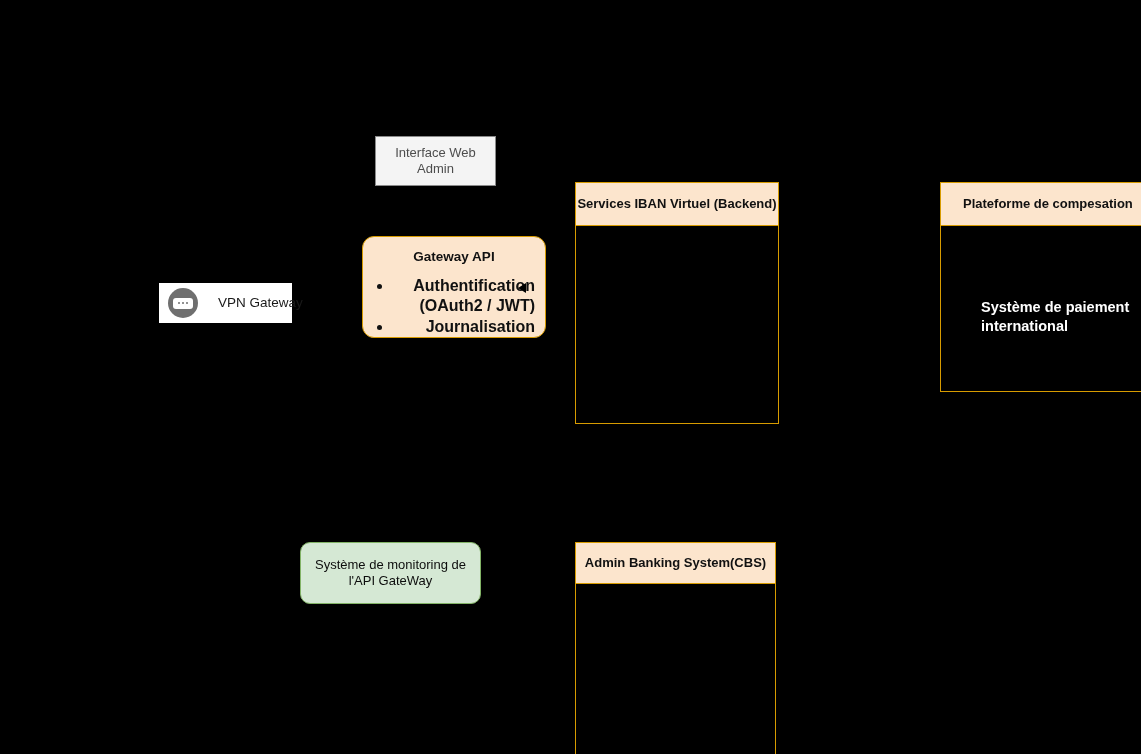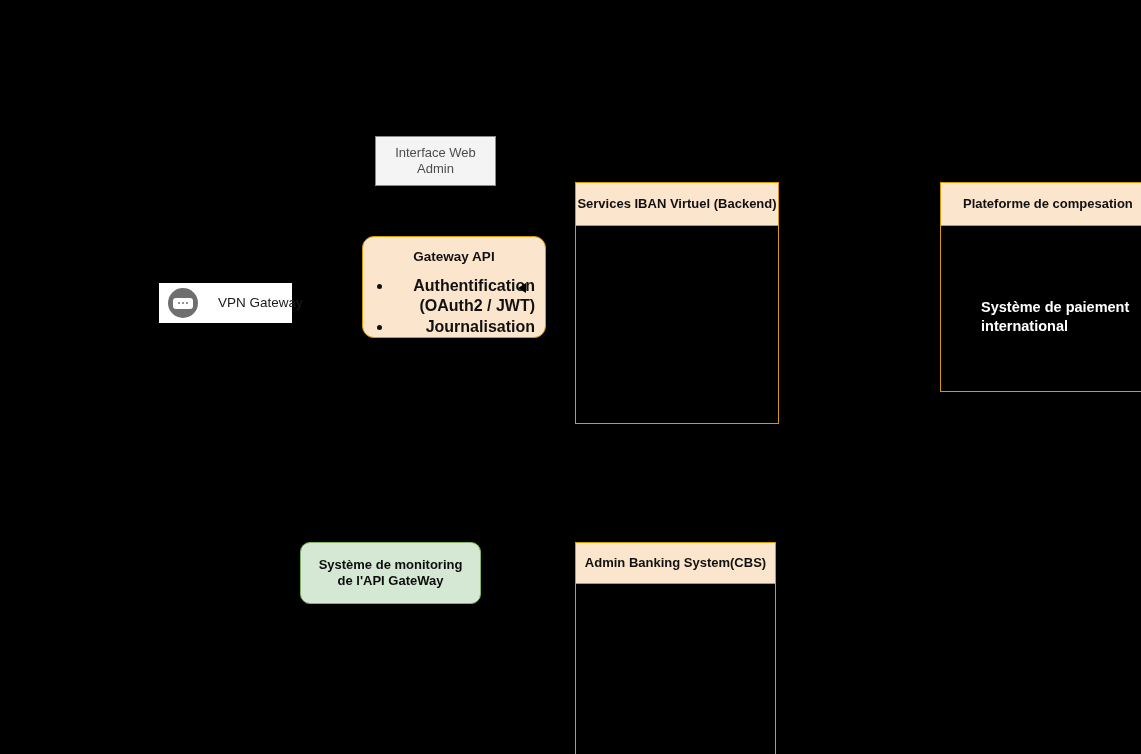--- a/index.html
+++ b/index.html
@@ -106,21 +106,21 @@
   }
   .card-orange ul li { margin: 0; }
 
   
   .card-green {
     background: #d5e8d4;
     border: 1.6px solid #82b366;
     border-radius: 10px;
     color: #0d0d0d;
     font-size: 13px;
-    font-weight: bold;
+    font-weight: normal;
     padding: 0 10px;
   }
 
   
   .pool { position: absolute; }
   .pool .pool-head {
     position: absolute;
     left: 0;
     top: 0;
     width: 100%;

